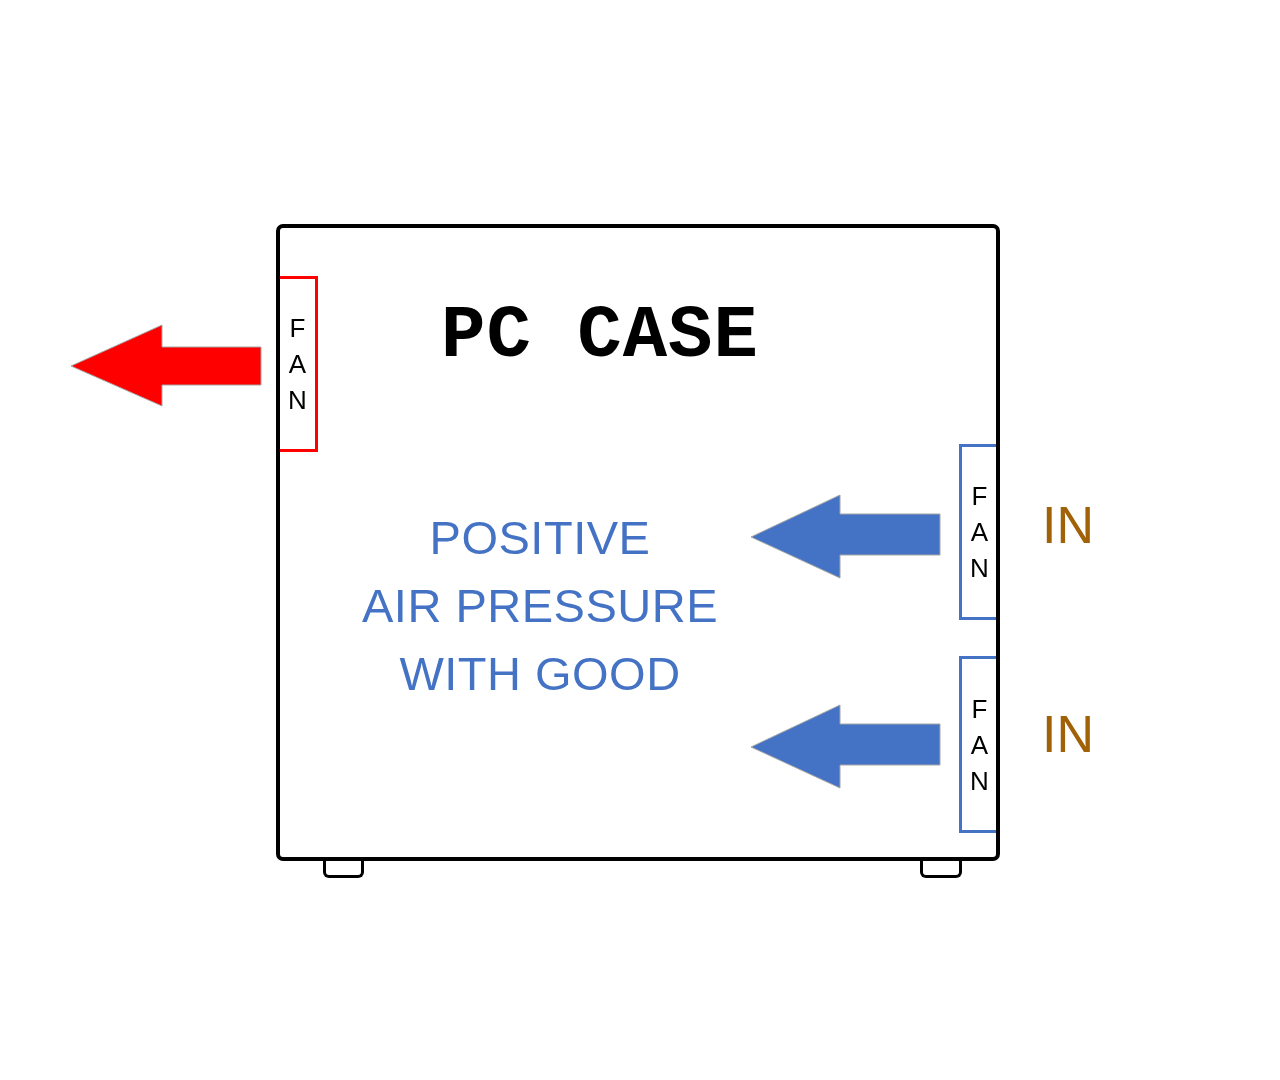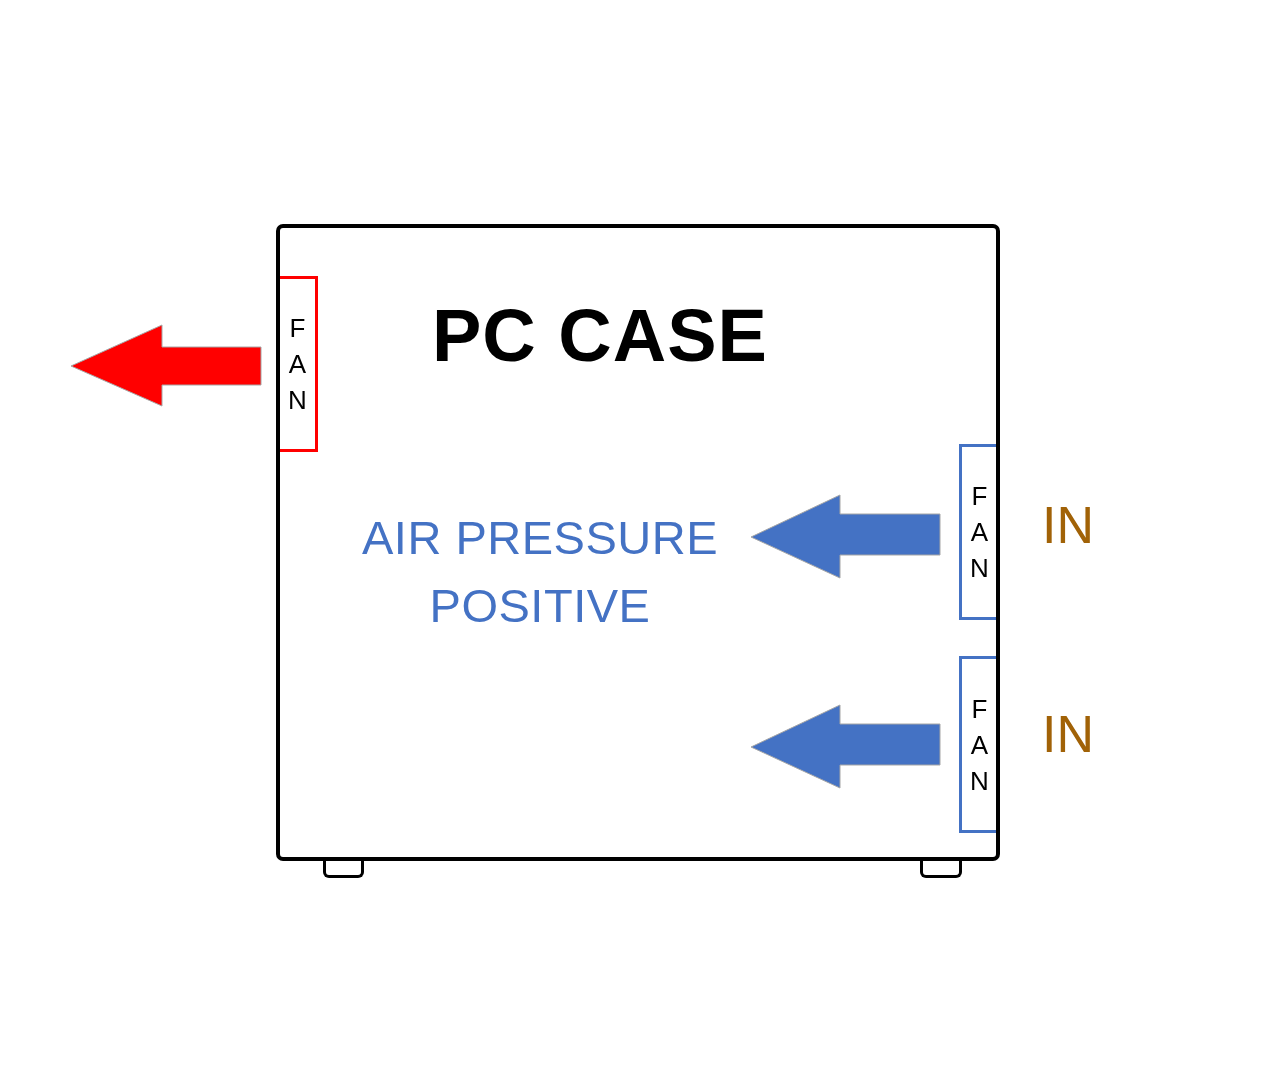--- a/index.html
+++ b/index.html
@@ -33,21 +33,21 @@
     z-index: 1;
   }
   .foot-left  { left: 323px; width: 41px; }
   .foot-right { left: 920px; width: 42px; }
 
   .diagram-title {
     position: absolute;
     left: 276px; top: 299px;
     width: 648px;
     text-align: center;
-    font-family: Liberation Sans, sans-serif;
+    font-family: Liberation Mono, monospace;
     font-weight: bold;
     font-size: 74px;
     line-height: 1;
     letter-spacing: 1px;
     color: #000000;
     z-index: 5;
   }
 
   .fan-box {
     position: absolute;
@@ -130,22 +130,23 @@
     <span>N</span>
   </div>
 
   <div class="fan-box fan-intake-bottom">
     <span>F</span>
     <span>A</span>
     <span>N</span>
   </div>
 
   <div class="pressure-text">
+    <div>POSITIVE</div>
     <div>AIR PRESSURE</div>
-    <div>POSITIVE</div>
+    <div>WITH GOOD</div>
   </div>
 
   <svg class="arrow-svg arrow-exhaust" width="191" height="83" viewBox="0 0 191 83">
     <polygon points="0,42 91,1 91,23 190,23 190,61 91,61 91,82" fill="#ff0000"></polygon>
   </svg>
 
   <svg class="arrow-svg arrow-intake-top" width="190" height="85" viewBox="0 0 190 85">
     <polygon points="0,43 89,1 89,20 189,20 189,61 89,61 89,84" fill="#4472c4"></polygon>
   </svg>
 

